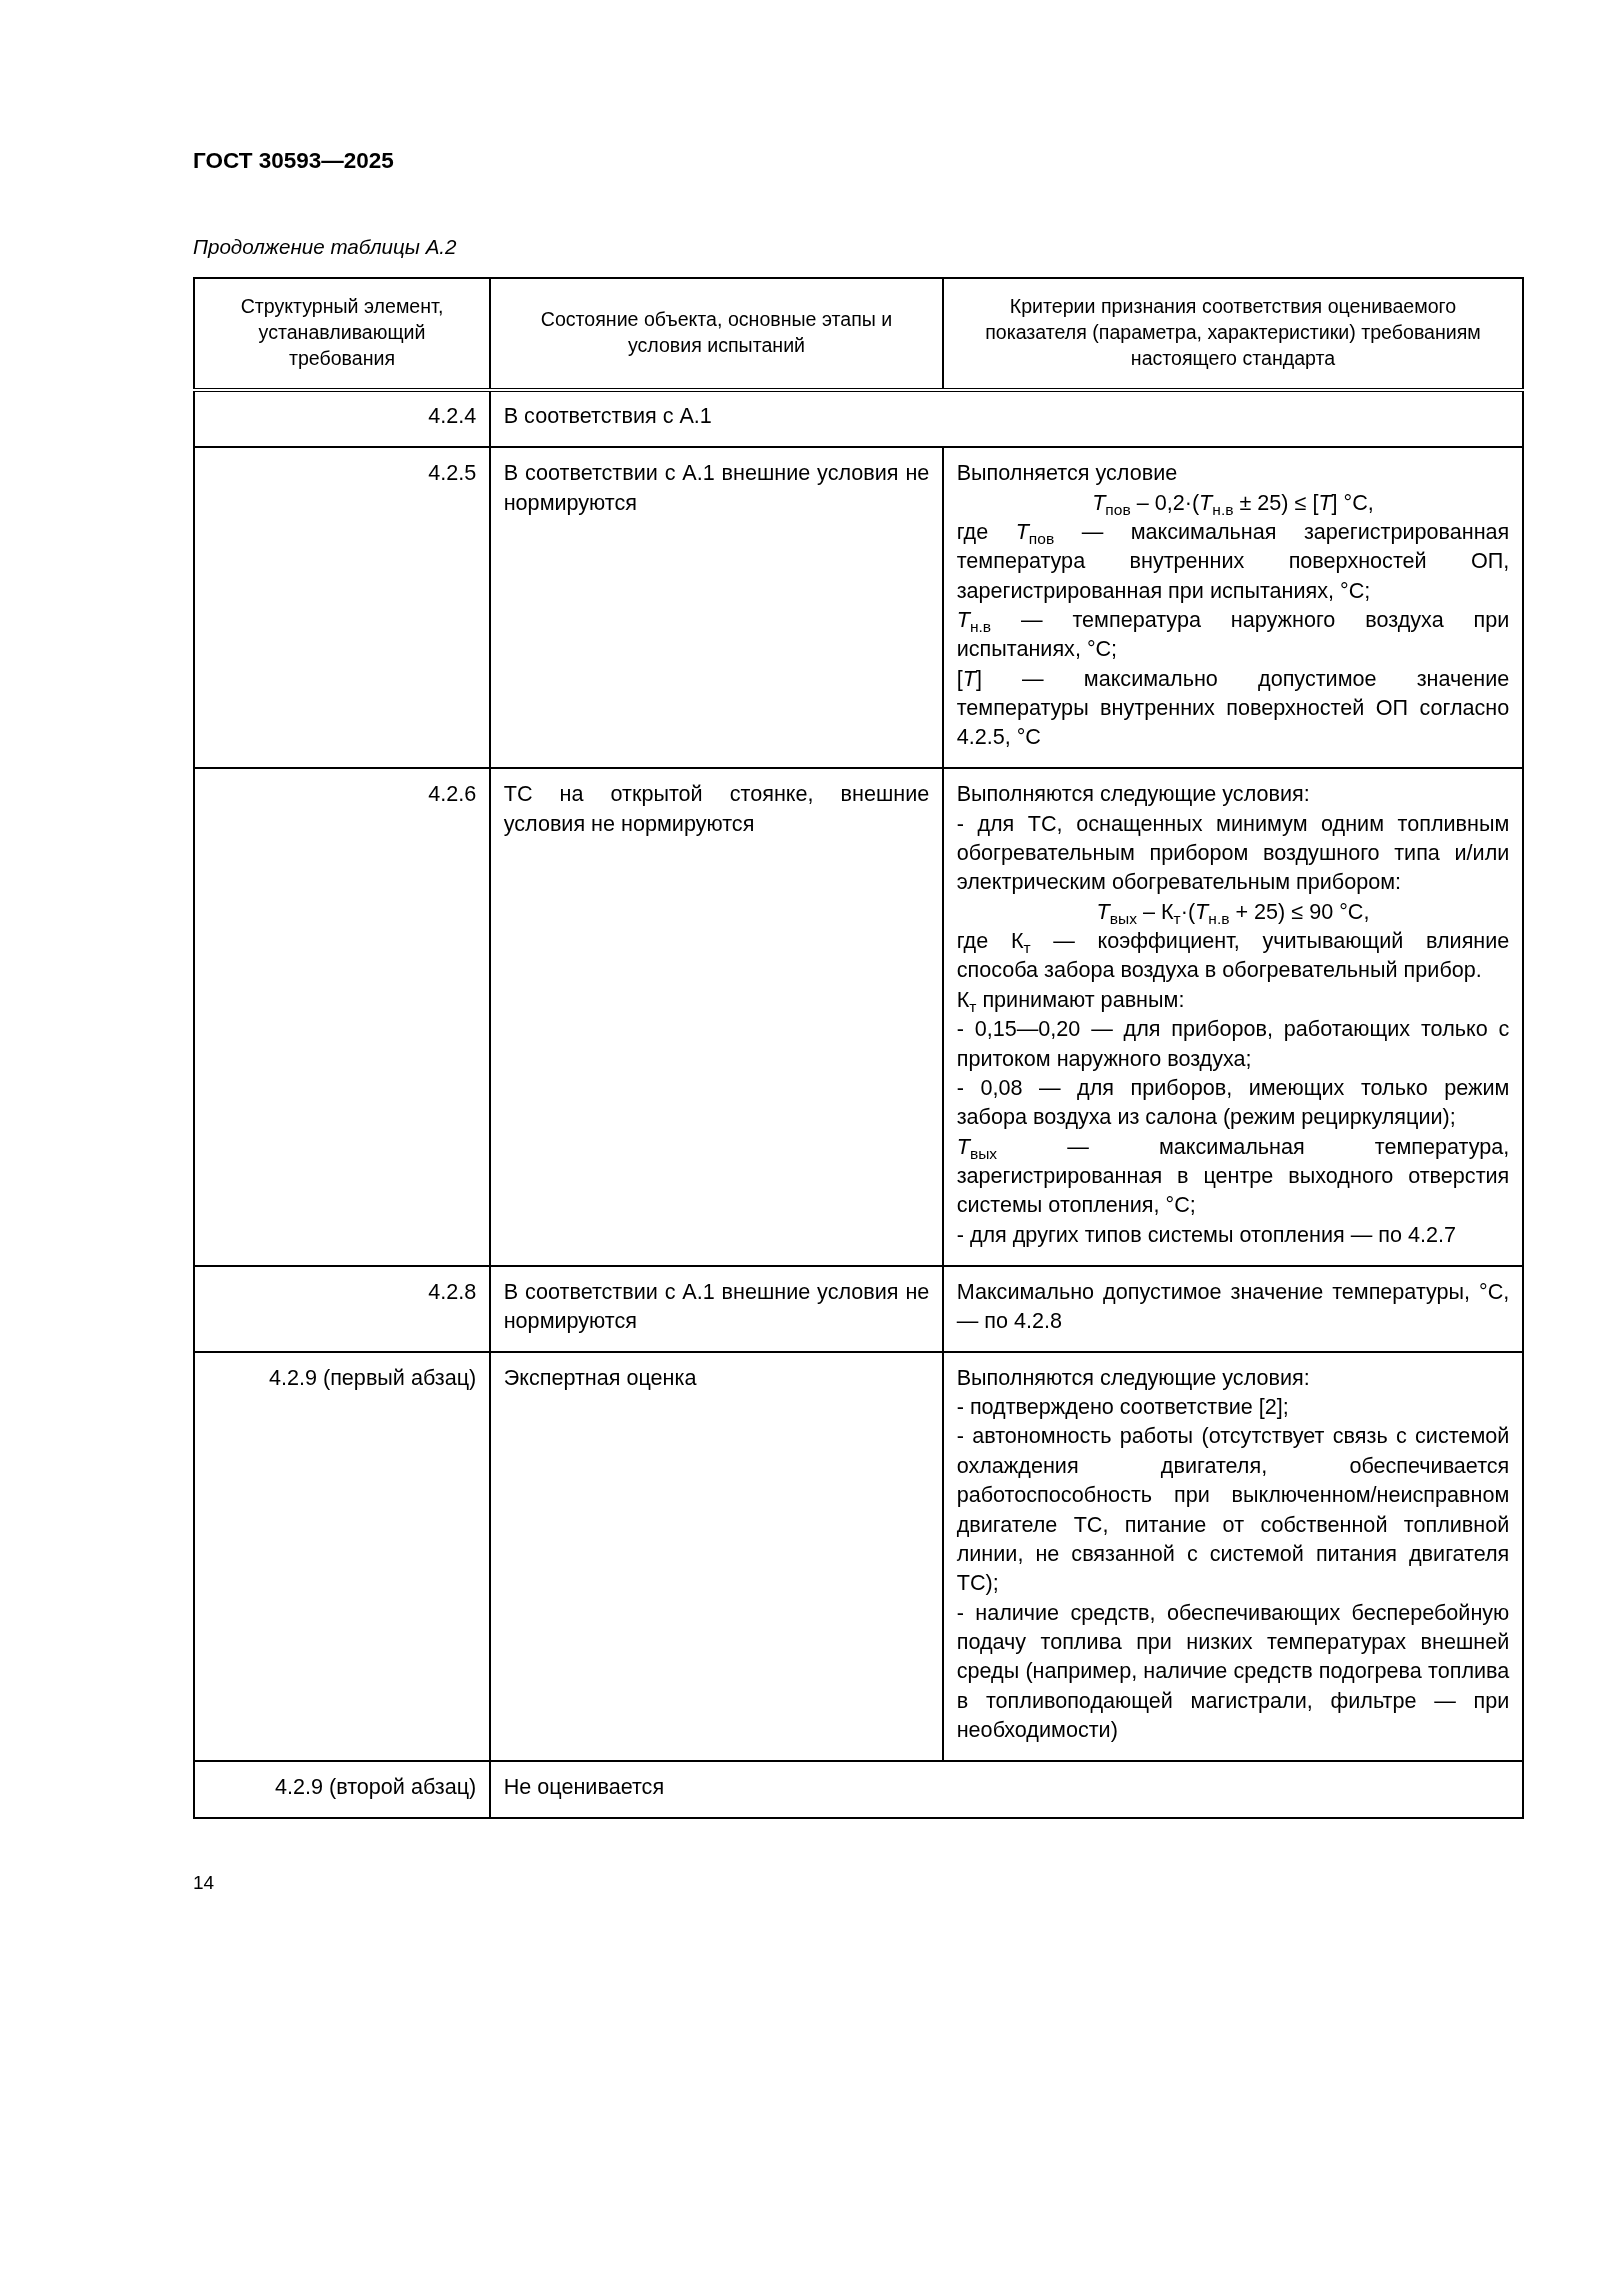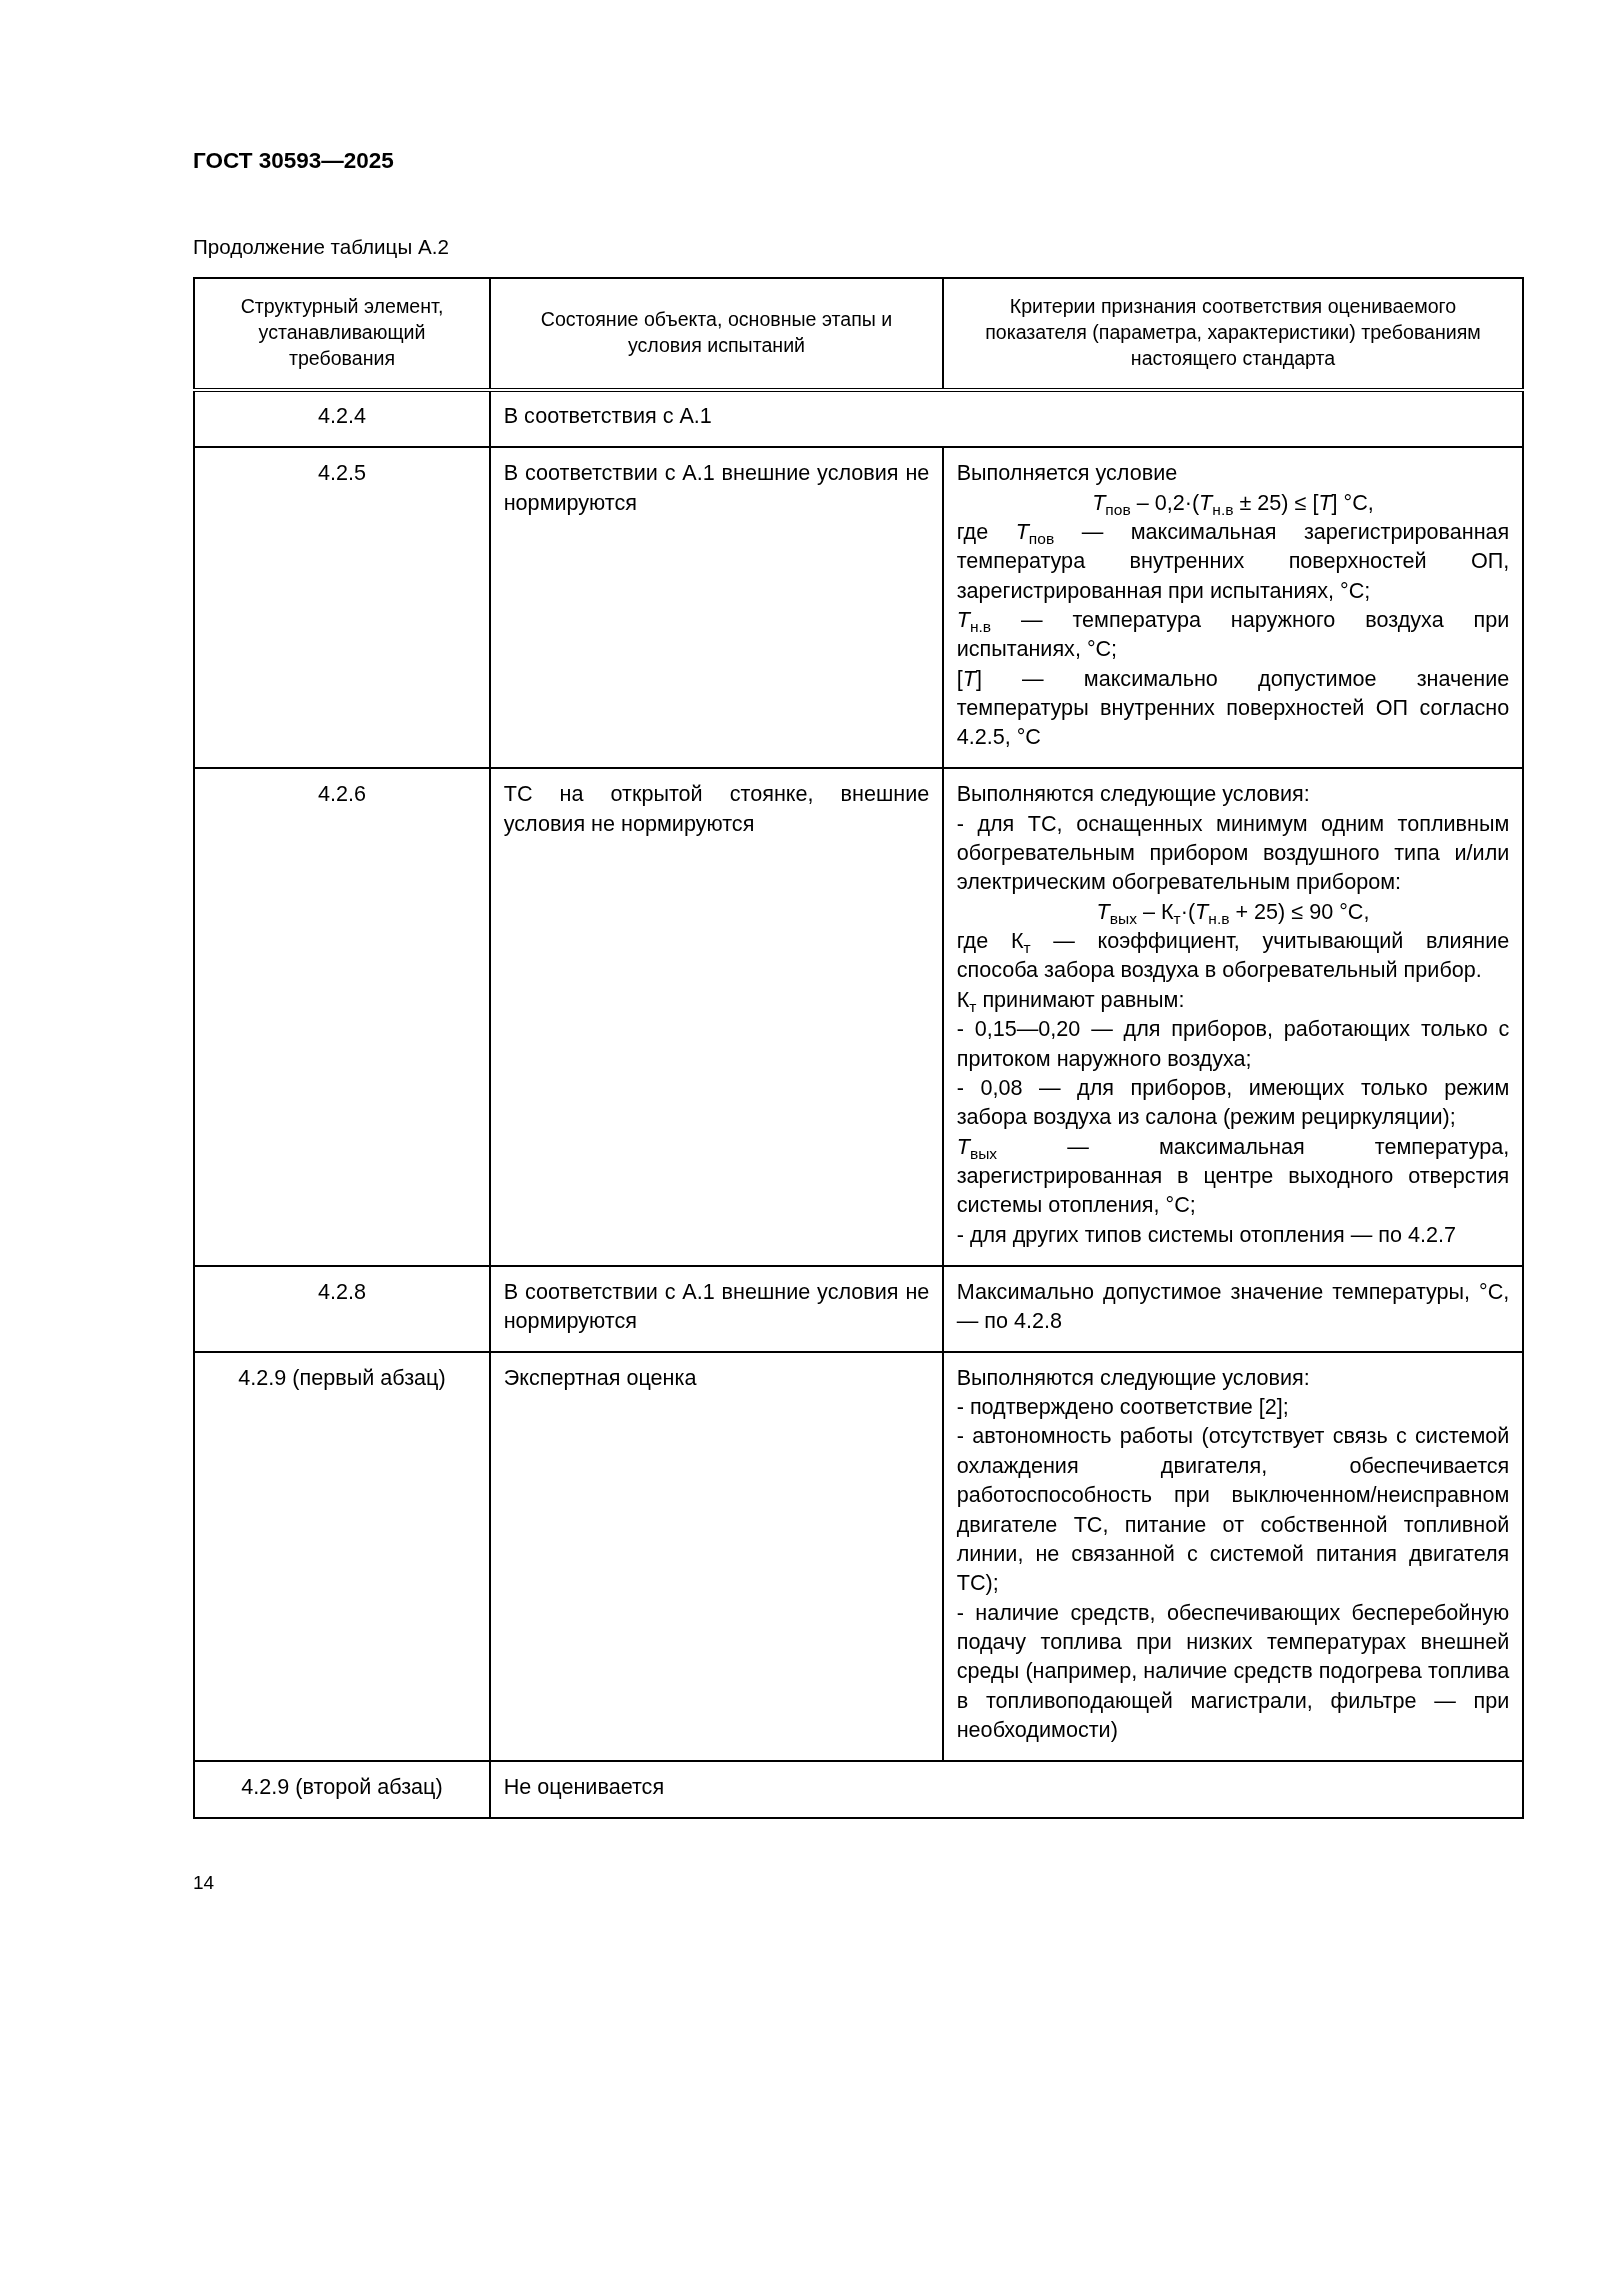--- a/index.html
+++ b/index.html
@@ -18,20 +18,21 @@
     background: #ffffff;
     overflow: hidden;
   }
   .doc-header {
     font-weight: bold;
     font-size: 22.5px;
     line-height: 1.2;
     margin-bottom: 61px;
   }
   .table-caption {
+    font-style: italic;
     font-size: 20.6px;
     margin-bottom: 17.6px;
   }
   table.gost-table {
     border-collapse: collapse;
     table-layout: fixed;
     width: 1329px;
     padding-left: 20px;
   }
   table.gost-table th,
@@ -46,21 +47,21 @@
     line-height: 1.32;
     text-align: center;
     vertical-align: middle;
     padding: 15.7px 17.6px;
   }
   table.gost-table td {
     font-size: 21.6px;
     line-height: 1.36;
     padding: 9.8px 12.7px 15.7px 12.7px;
   }
-  td.col-element { text-align: center; padding-left: 14.7px; }
+  td.col-element { text-align: right; padding-left: 14.7px; }
   .para { text-align: justify; }
   .para.center { text-align: center; }
   sub { font-size: 0.72em; line-height: 0; }
   i { font-style: italic; }
   .page-number {
     margin-top: 53px;
     font-size: 19px;
   }
 </style>
 </head>

